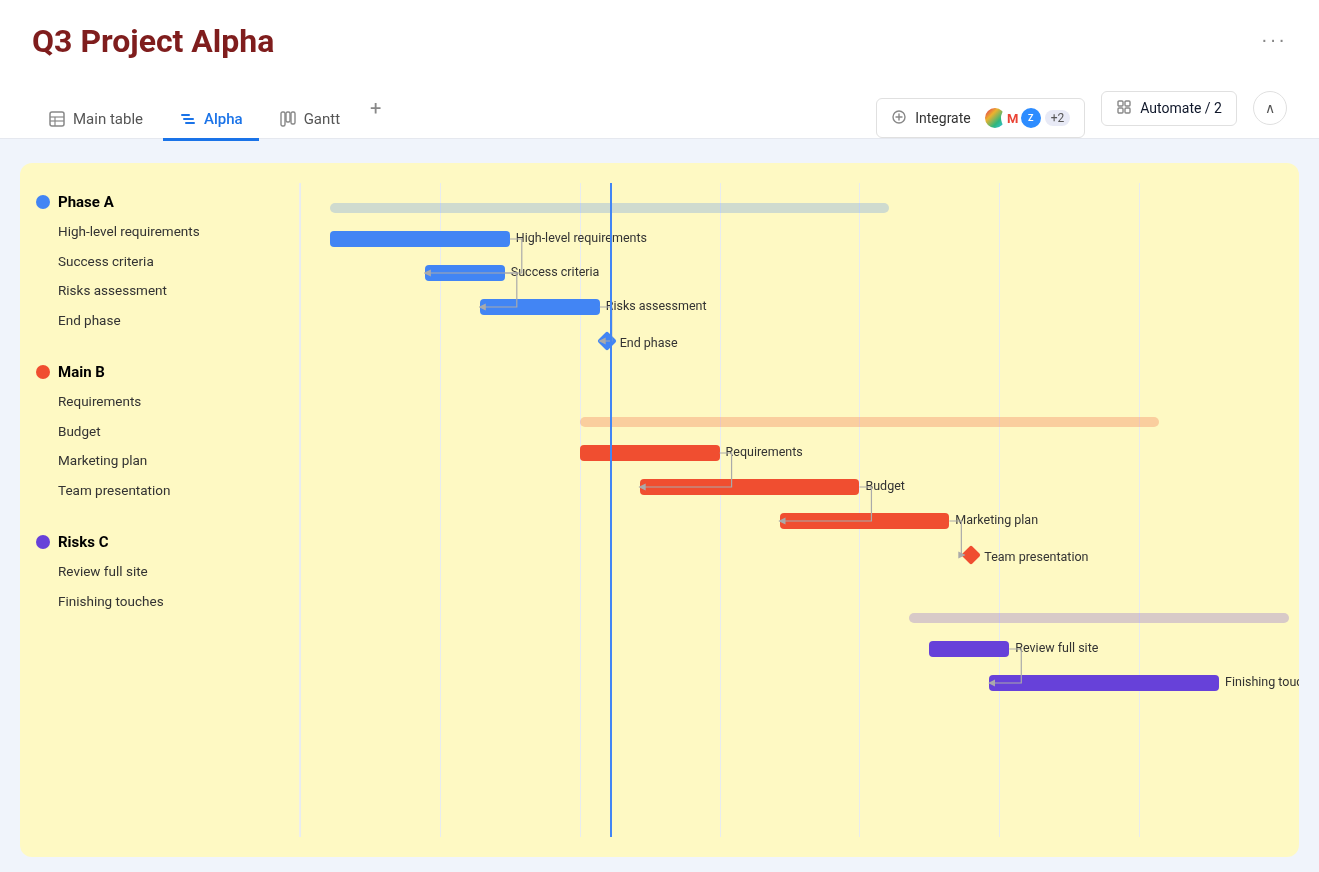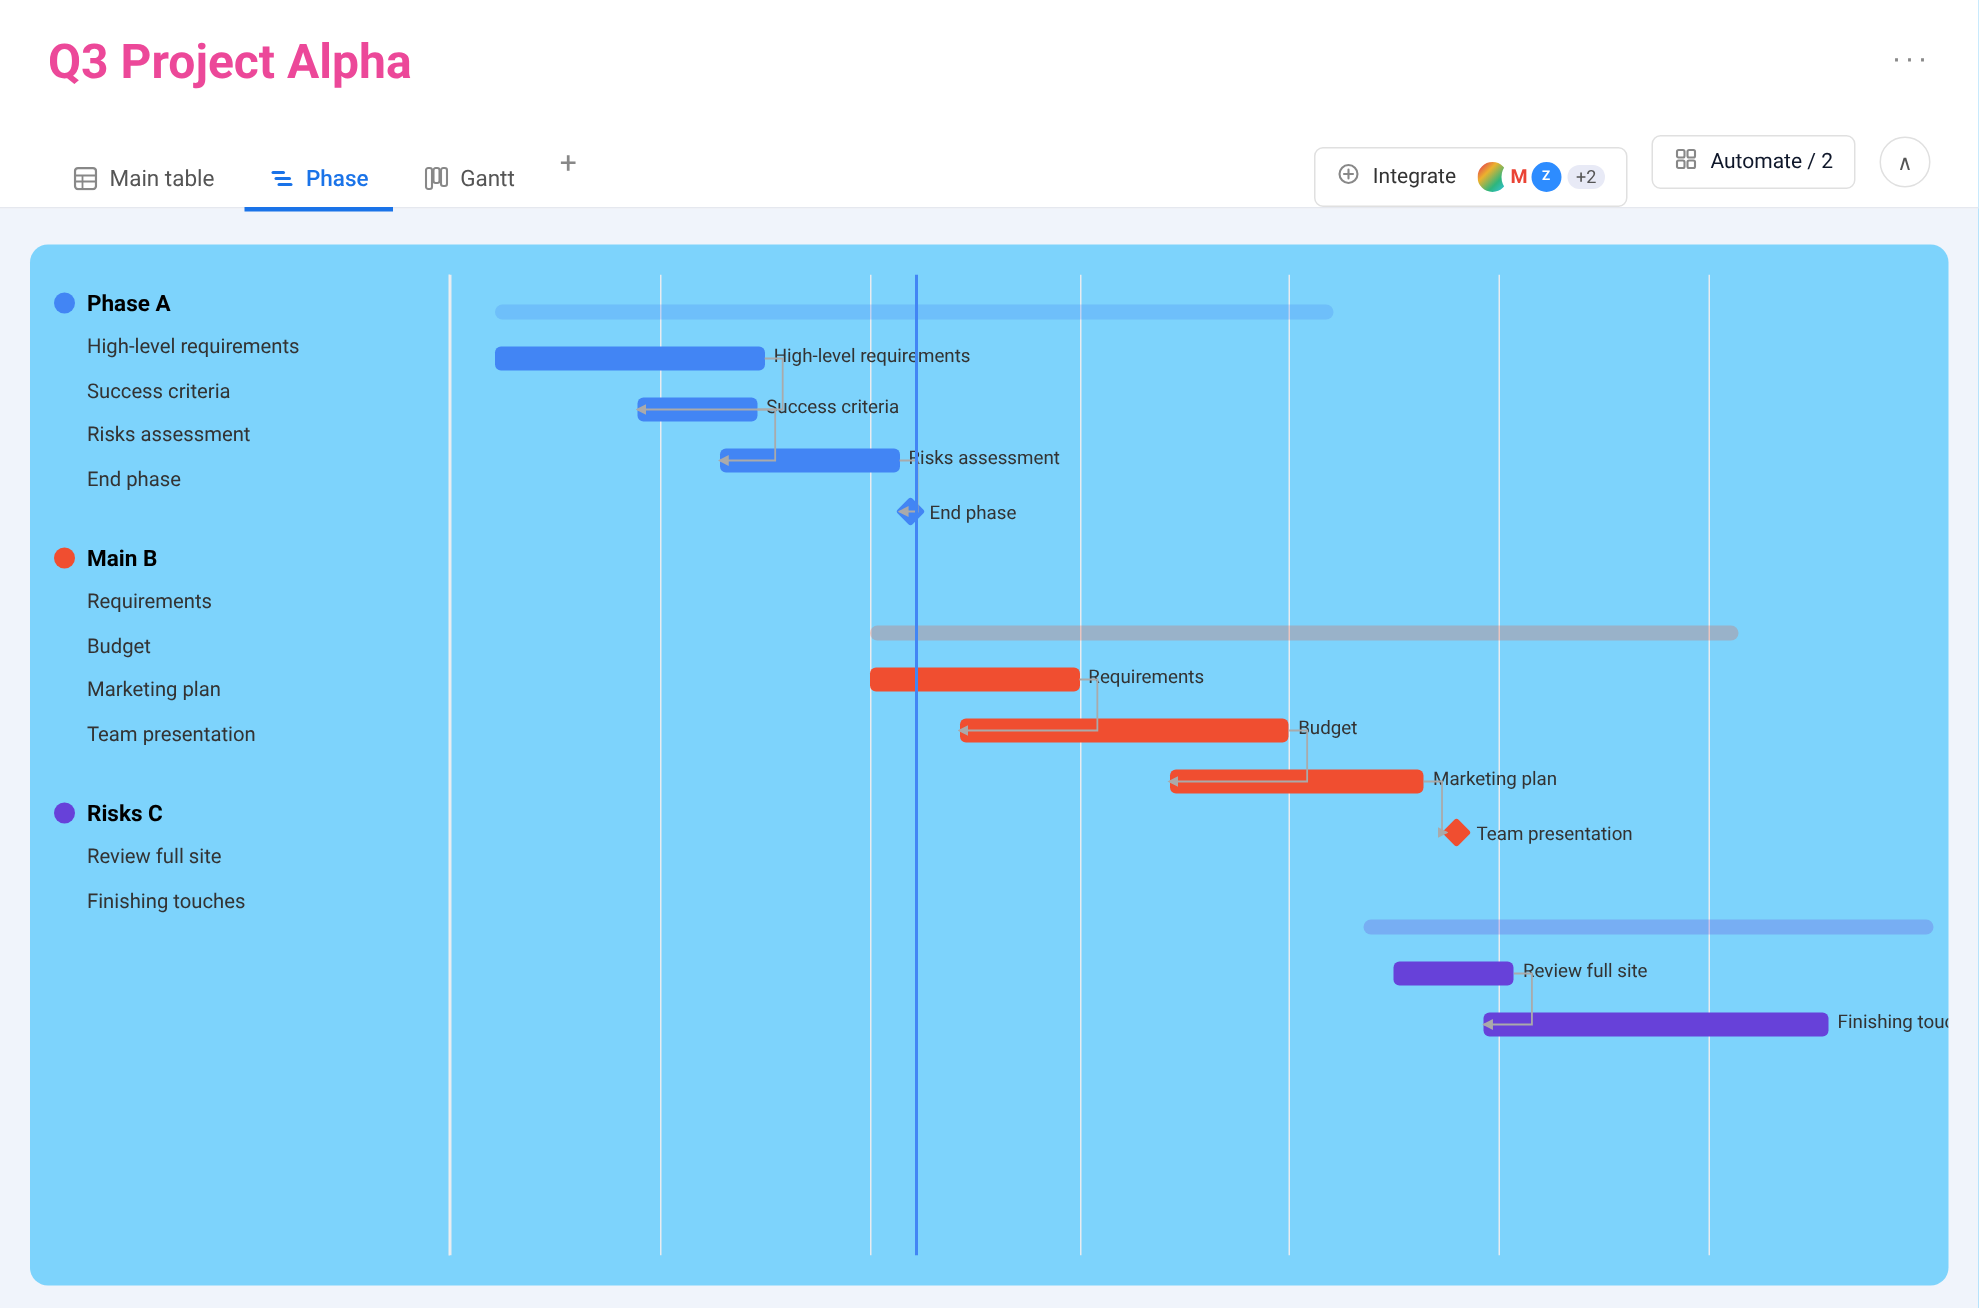--- a/index.html
+++ b/index.html
@@ -11,21 +11,21 @@
       overflow: hidden;
     }
     .header {
       background: #fff;
       padding: 22px 32px 0 32px;
       border-bottom: 1px solid #e5e8ef;
     }
     .title {
       font-size: 32px;
       font-weight: 700;
-      color: #ec4899;
+      color: #7f1d1d;
       padding-bottom: 18px;
     }
     .tabs-bar {
       display: flex;
       align-items: center;
       justify-content: space-between;
     }
     .tabs-left {
       display: flex;
       align-items: center;
@@ -111,21 +111,21 @@
       cursor: pointer;
       font-size: 14px;
       color: #555;
     }
     .main-content {
       padding: 24px 20px;
       height: calc(872px - 130px);
       overflow: hidden;
     }
     .gantt-container {
-      background: #7dd3fc;
+      background: #fef9c3;
       border-radius: 12px;
       padding: 20px 0;
       height: 100%;
       display: flex;
       overflow: hidden;
     }
     .left-panel {
       width: 280px;
       min-width: 280px;
       padding: 0 16px;
@@ -243,21 +243,21 @@
       </div>
 
       <div class="tab active">
         <span class="tab-icon">
           <svg width="16" height="16" viewBox="0 0 16 16" fill="none">
             <line x1="2" y1="4" x2="9" y2="4" stroke="#1a73e8" stroke-width="2" stroke-linecap="round"></line>
             <line x1="4" y1="8" x2="13" y2="8" stroke="#1a73e8" stroke-width="2" stroke-linecap="round"></line>
             <line x1="6" y1="12" x2="14" y2="12" stroke="#1a73e8" stroke-width="2" stroke-linecap="round"></line>
           </svg>
         </span>
-        <span>Phase</span>
+        <span>Alpha</span>
       </div>
 
       <div class="tab">
         <span class="tab-icon">
           <svg width="16" height="16" viewBox="0 0 16 16" fill="none">
             <rect x="1" y="1" width="4" height="14" rx="1.5" stroke="#888" stroke-width="1.4" fill="none"></rect>
             <rect x="6" y="1" width="4" height="10" rx="1.5" stroke="#888" stroke-width="1.4" fill="none"></rect>
             <rect x="11" y="1" width="4" height="12" rx="1.5" stroke="#888" stroke-width="1.4" fill="none"></rect>
           </svg>
         </span>

